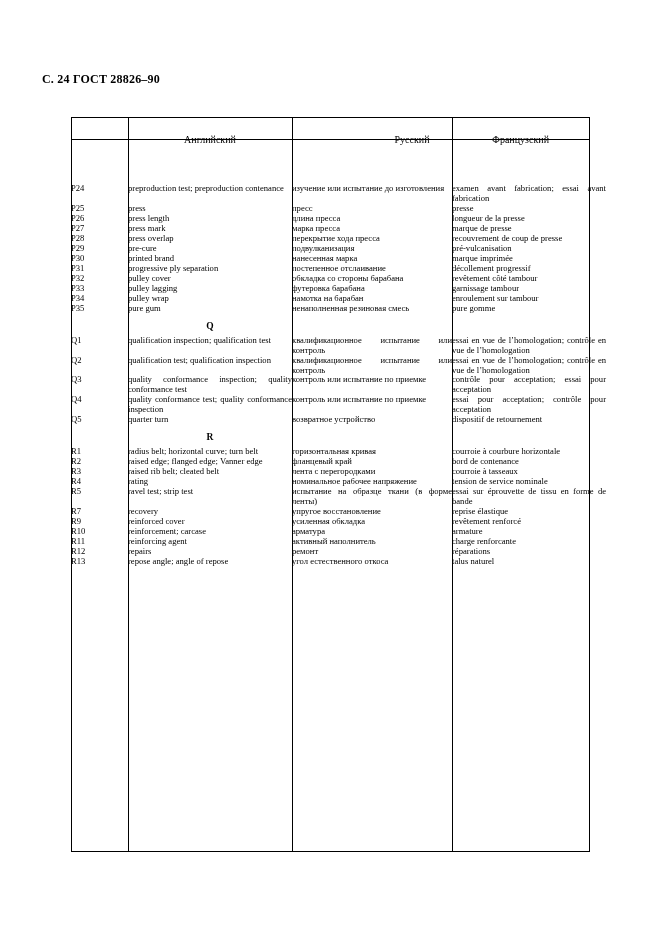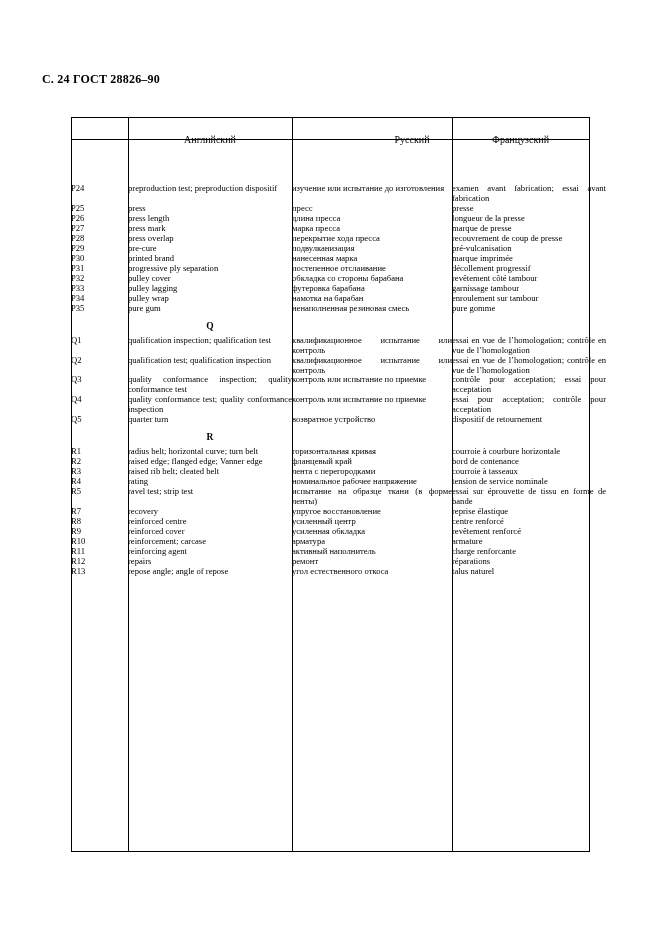--- a/index.html
+++ b/index.html
@@ -155,21 +155,21 @@
 
   <div class="col-head head-en">Английский</div>
   <div class="col-head head-ru">Русский</div>
   <div class="col-head head-fr">Французский</div>
 
   <div class="body-area">
     <table class="rows">
       <tbody id="rows-body">
           <tr>
             <td class="c-code">P24</td>
-            <td class="c-en just">preproduction test; preproduction dispositif</td>
+            <td class="c-en just">preproduction test; preproduction contenance</td>
             <td class="c-ru just">изучение или испытание до изготовления</td>
             <td class="c-fr just">examen avant fabrication; essai avant fabrication</td>
           </tr>
           <tr>
             <td class="c-code">P25</td>
             <td class="c-en just">press</td>
             <td class="c-ru just">пресс</td>
             <td class="c-fr just">presse</td>
           </tr>
           <tr>
@@ -304,26 +304,20 @@
             <td class="c-ru just">испытание на образце ткани (в форме ленты)</td>
             <td class="c-fr just">essai sur éprouvette de tissu en forme de bande</td>
           </tr>
           <tr>
             <td class="c-code">R7</td>
             <td class="c-en just">recovery</td>
             <td class="c-ru just">упругое восстановление</td>
             <td class="c-fr just">reprise élastique</td>
           </tr>
           <tr>
-            <td class="c-code">R8</td>
-            <td class="c-en just">reinforced centre</td>
-            <td class="c-ru just">усиленный центр</td>
-            <td class="c-fr just">centre renforcé</td>
-          </tr>
-          <tr>
             <td class="c-code">R9</td>
             <td class="c-en just">reinforced cover</td>
             <td class="c-ru just">усиленная обкладка</td>
             <td class="c-fr just">revêtement renforcé</td>
           </tr>
           <tr>
             <td class="c-code">R10</td>
             <td class="c-en just">reinforcement; carcase</td>
             <td class="c-ru just">арматура</td>
             <td class="c-fr just">armature</td>

